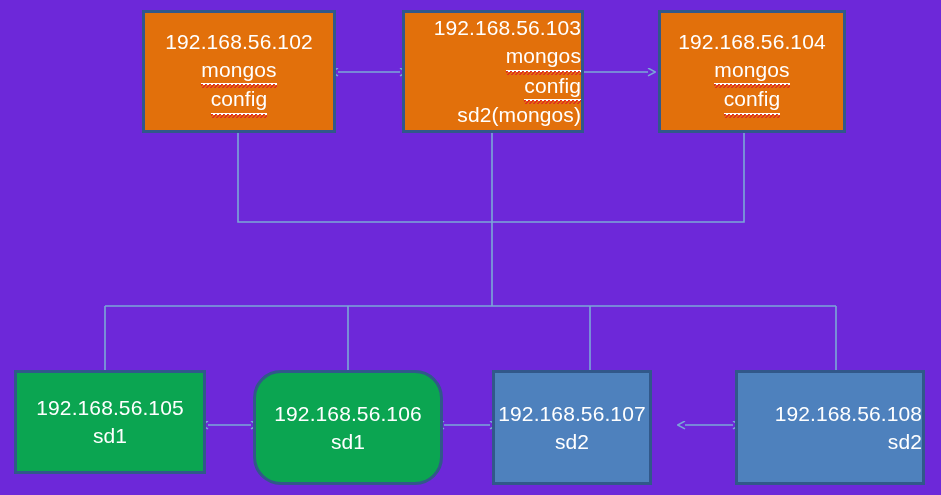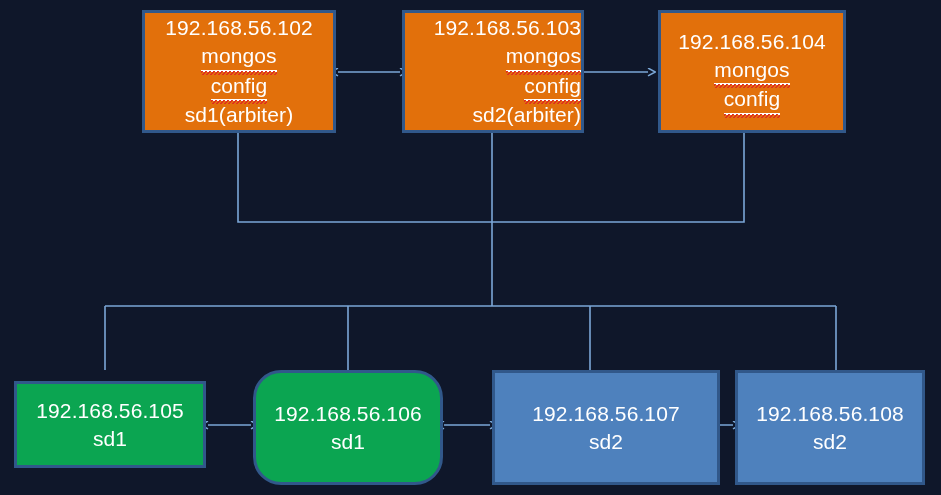--- a/index.html
+++ b/index.html
@@ -7,21 +7,21 @@
     padding: 0;
     background: #ffffff;
   }
   body {
     font-family: "Liberation Sans", sans-serif;
   }
   #canvas {
     position: relative;
     width: 941px;
     height: 495px;
-    background: #0f172a;
+    background: #6d28d9;
     overflow: hidden;
   }
   #wires {
     position: absolute;
     left: 0;
     top: 0;
     width: 941px;
     height: 495px;
   }
   .node {
@@ -96,49 +96,48 @@
 
     <line x1="208" y1="425" x2="251" y2="425" stroke="#7BA7D7" stroke-width="1.6" marker-start="url(#arrL)" marker-end="url(#arrR)"></line>
     <line x1="444" y1="425" x2="490" y2="425" stroke="#7BA7D7" stroke-width="1.6" marker-start="url(#arrL)" marker-end="url(#arrR)"></line>
     <line x1="685" y1="425" x2="733" y2="425" stroke="#7BA7D7" stroke-width="1.6" marker-start="url(#arrL)" marker-end="url(#arrR)"></line>
   </svg>
 
   <div class="node orange" style="left:142px; top:10px; width:194px; height:123px;">
     <span class="ln">192.168.56.102</span>
     <span class="ln"><span class="spell">mongos</span></span>
     <span class="ln"><span class="spell">config</span></span>
-    <span class="ln">sd1(arbiter)</span>
   </div>
 
   <div class="node orange" style="left:402px; top:10px; width:182px; height:123px;align-items:flex-end;">
     <span class="ln">192.168.56.103</span>
     <span class="ln"><span class="spell">mongos</span></span>
     <span class="ln"><span class="spell">config</span></span>
-    <span class="ln">sd2(arbiter)</span>
+    <span class="ln">sd2(mongos)</span>
   </div>
 
   <div class="node orange" style="left:650px; top:10px; width:188px; height:123px;margin-left:8px;">
     <span class="ln">192.168.56.104</span>
     <span class="ln"><span class="spell">mongos</span></span>
     <span class="ln"><span class="spell">config</span></span>
   </div>
 
-  <div class="node green" style="left:14px; top:381px; width:192px; height:87px;">
+  <div class="node green" style="left:14px; top:370px; width:192px; height:104px;">
     <span class="ln">192.168.56.105</span>
     <span class="ln">sd1</span>
   </div>
 
   <div class="node green" style="left:253px; top:370px; width:190px; height:115px;border-radius:28px;">
     <span class="ln">192.168.56.106</span>
     <span class="ln">sd1</span>
   </div>
 
-  <div class="node blue" style="left:492px; top:370px; width:228px; height:115px;">
+  <div class="node blue" style="left:492px; top:370px; width:160px; height:115px;">
     <span class="ln">192.168.56.107</span>
     <span class="ln">sd2</span>
   </div>
 
-  <div class="node blue" style="left:735px; top:370px; width:190px; height:115px;">
+  <div class="node blue" style="left:735px; top:370px; width:190px; height:115px;align-items:flex-end;">
     <span class="ln">192.168.56.108</span>
     <span class="ln">sd2</span>
   </div>
 
 </div>
 
 </body></html>

